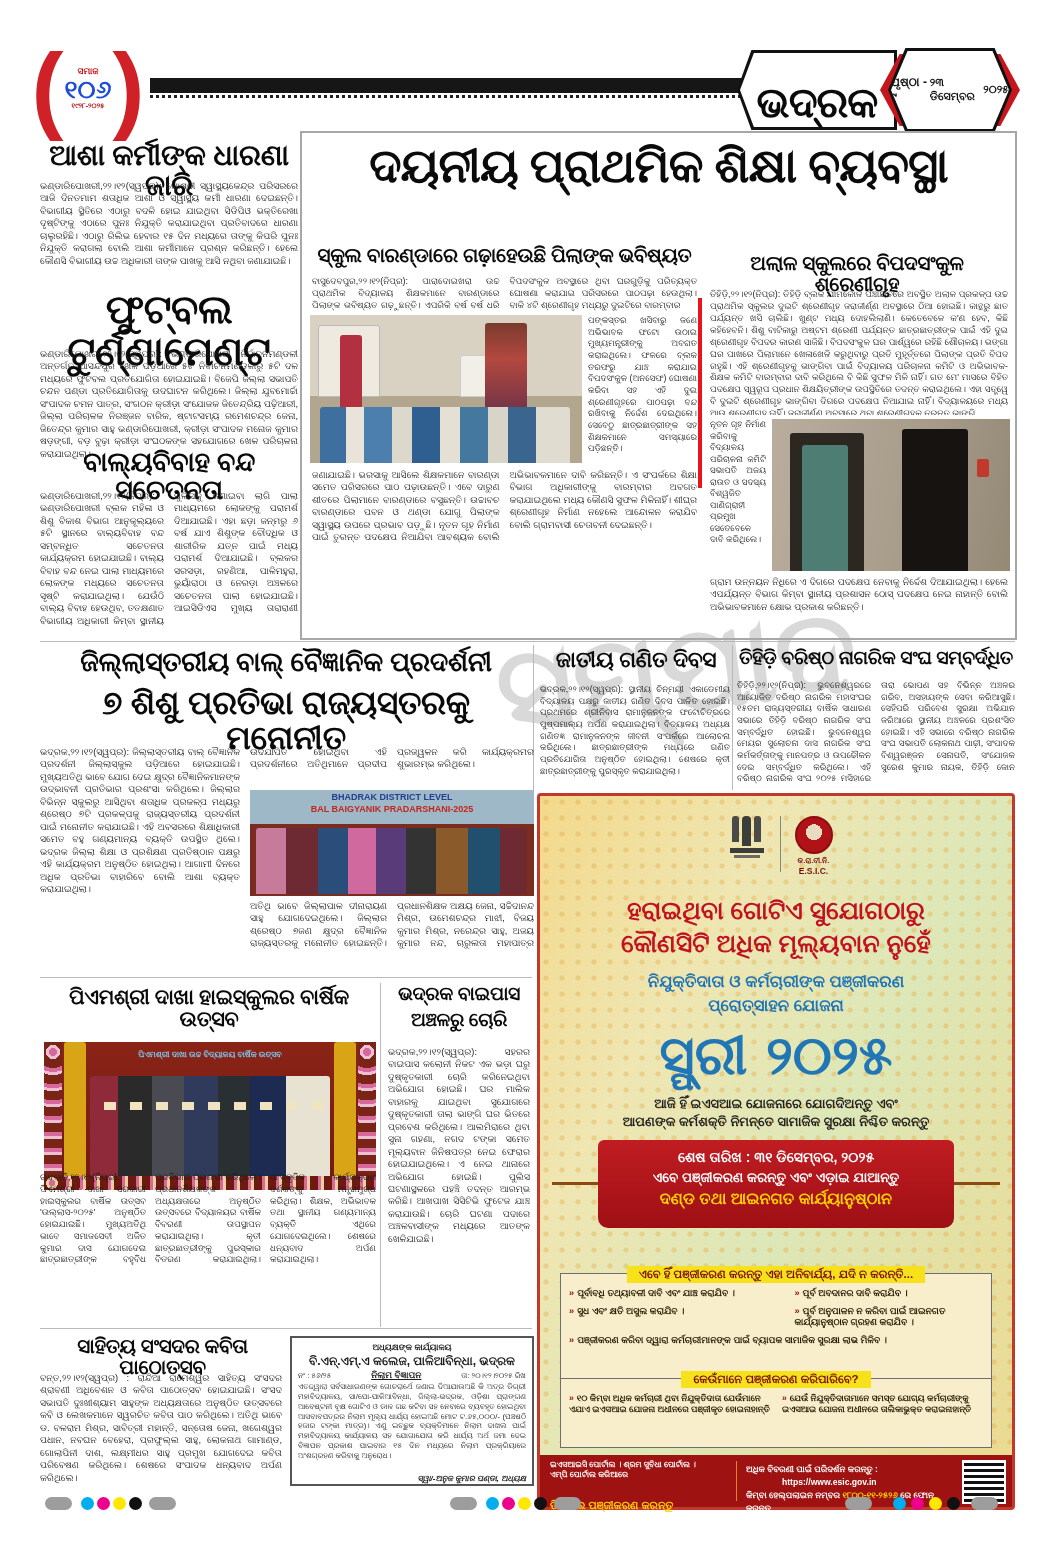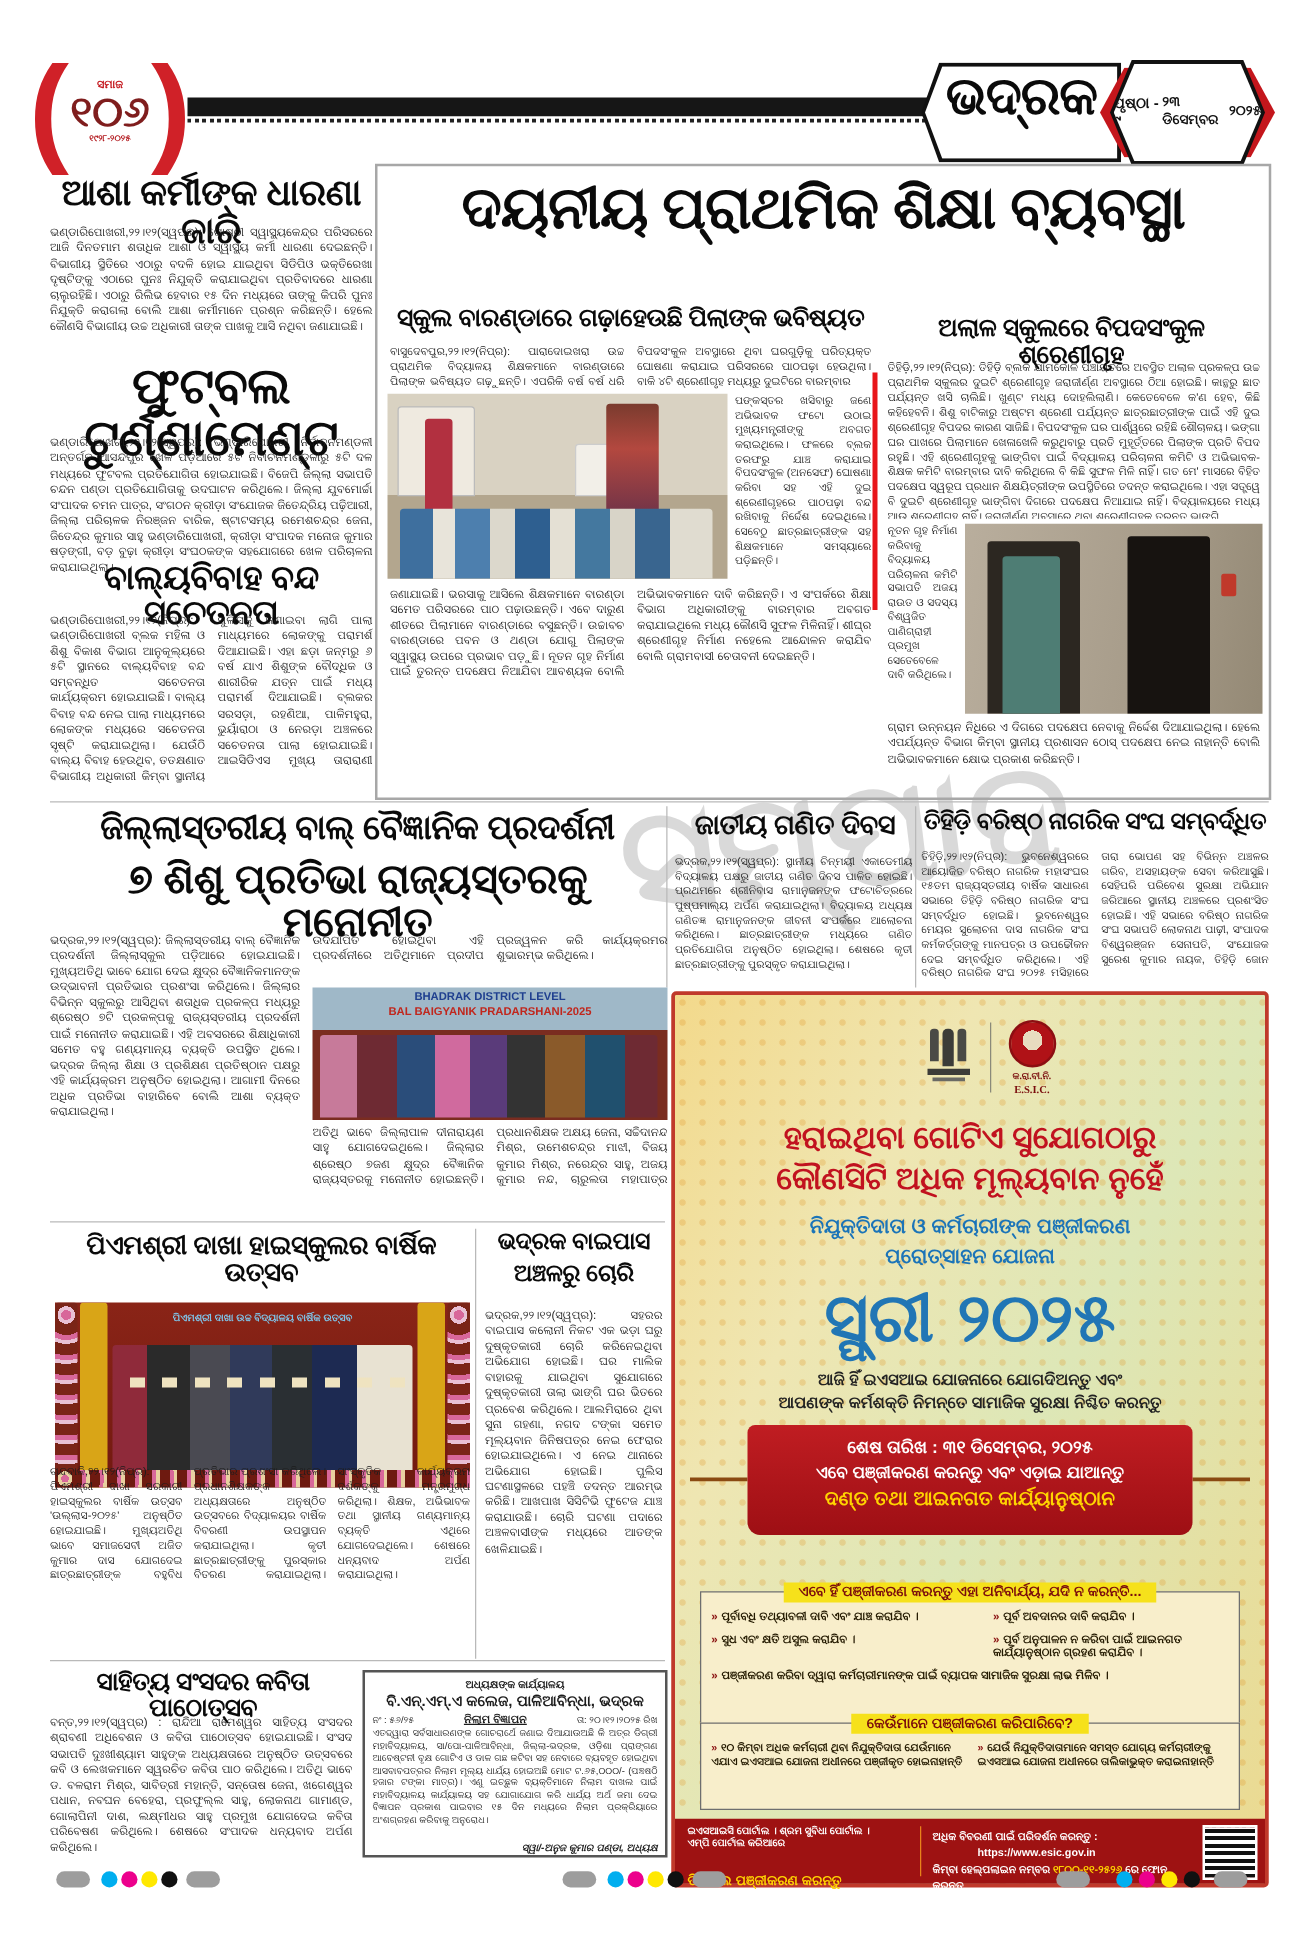--- a/index.html
+++ b/index.html
@@ -45,31 +45,31 @@
 </style>
 </head>
 <body>
 
 <div class="page">
 
   <div class="abs" style="left:28px;top:40px;width:120px;height:96px;display:flex;align-items:center;justify-content:center;">
     <span class="logo-paren">(</span>
     <span style="display:inline-block;text-align:center;margin:0 1px;">
       <span style="display:block;font-size:9px;color:#c4161c;font-weight:bold;">ସମାଜ</span>
-      <span style="display:block;font-size:34px;color:#7f1d1d;font-weight:800;line-height:1;">୧୦୬</span>
+      <span style="display:block;font-size:25px;color:#1d4ed8;font-weight:800;line-height:1;">୧୦୬</span>
       <span style="display:block;font-size:7px;color:#b01217;font-weight:bold;">୧୯୨୮-୨୦୨୫</span>
     </span>
     <span class="logo-paren">)</span>
   </div>
   <div class="abs hdr-bar" style="left:150px;top:78px;width:642px;"></div>
   <div class="abs hdr-dots" style="left:150px;top:95px;width:642px;"></div>
 
   <div class="abs" style="left:737px;top:50px;width:160px;height:80px;">
     <div class="abs tag" style="left:0;top:0;width:160px;height:80px;background:#111;"></div>
-    <div class="abs tag" style="left:3px;top:3px;width:154px;height:74px;background:#fff;display:flex;align-items:flex-start;justify-content:center;">
+    <div class="abs tag" style="left:3px;top:3px;width:154px;height:74px;background:#fff;display:flex;align-items:flex-end;justify-content:center;">
       <span style="font-size:42px;font-weight:800;color:#0a0a0a;letter-spacing:-1px;">ଭଦ୍ରକ</span>
     </div>
   </div>
   <div class="abs" style="left:880px;top:48px;width:140px;height:84px;">
     <div class="abs loz" style="left:0;top:6px;width:140px;height:72px;background:#c4161c;"></div>
     <div class="abs loz" style="left:8px;top:0;width:124px;height:84px;background:#111;"></div>
     <div class="abs loz" style="left:11px;top:3px;width:118px;height:78px;background:#fff;display:flex;flex-direction:row;align-items:center;justify-content:center;line-height:1.25;">
       <span style="font-size:12px;font-weight:800;color:#111;">ପୃଷ୍ଠା - ୯</span>
       <span style="font-size:11px;font-weight:700;color:#111;">୨୩ ଡିସେମ୍ବର</span>
       <span style="font-size:11px;font-weight:800;color:#111;">୨୦୨୫</span>
@@ -134,21 +134,21 @@
   <div class="abs bt cols2" style="left:250px;top:900px;width:284px;height:60px;">ଅତିଥି ଭାବେ ଜିଲ୍ଲାପାଳ ଦୀନାରାୟଣ ସାହୁ ଯୋଗଦେଇଥିଲେ। ଜିଲ୍ଲାର ଶ୍ରେଷ୍ଠ ୭ଜଣ କ୍ଷୁଦ୍ର ବୈଜ୍ଞାନିକ ରାଜ୍ୟସ୍ତରକୁ ମନୋନୀତ ହୋଇଛନ୍ତି। ପ୍ରଧାନଶିକ୍ଷକ ଅକ୍ଷୟ ଜେନା, ସଚ୍ଚିଦାନନ୍ଦ ମିଶ୍ର, ଉମେଶଚନ୍ଦ୍ର ମାଝୀ, ବିଜୟ କୁମାର ମିଶ୍ର, ନରେନ୍ଦ୍ର ସାହୁ, ଅଜୟ କୁମାର ନନ୍ଦ, ଚାରୁଲତା ମହାପାତ୍ର ପ୍ରମୁଖ ପରିଚାଳନାରେ ସହଯୋଗ କରିଥିଲେ।</div>
 
   <div class="abs hl ctr" style="left:540px;top:648px;width:192px;font-size:22px;">ଜାତୀୟ ଗଣିତ ଦିବସ</div>
   <div class="abs bt" style="left:540px;top:684px;width:190px;height:104px;font-size:8.7px;">ଭଦ୍ରକ,୨୨।୧୨(ସ୍ୱପ୍ର): ସ୍ଥାନୀୟ ଚିନ୍ମୟୀ ଏକାଡେମୀୟ ବିଦ୍ୟାଳୟ ପକ୍ଷରୁ ଜାତୀୟ ଗଣିତ ଦିବସ ପାଳିତ ହୋଇଛି। ପ୍ରଥମରେ ଶ୍ରୀନିବାସ ରାମାନୁଜନଙ୍କ ଫଟୋଚିତ୍ରରେ ପୁଷ୍ପମାଲ୍ୟ ଅର୍ପଣ କରାଯାଇଥିଲା। ବିଦ୍ୟାଳୟ ଅଧ୍ୟକ୍ଷ ଗଣିତଜ୍ଞ ରାମାନୁଜନଙ୍କ ଜୀବନୀ ସଂପର୍କରେ ଆଲୋଚନା କରିଥିଲେ। ଛାତ୍ରଛାତ୍ରୀଙ୍କ ମଧ୍ୟରେ ଗଣିତ ପ୍ରତିଯୋଗିତା ଅନୁଷ୍ଠିତ ହୋଇଥିଲା। ଶେଷରେ କୃତୀ ଛାତ୍ରଛାତ୍ରୀଙ୍କୁ ପୁରସ୍କୃତ କରାଯାଇଥିଲା।</div>
 
   <div class="abs hl ctr" style="left:737px;top:648px;width:278px;font-size:19px;">ତିହିଡ଼ି ବରିଷ୍ଠ ନାଗରିକ ସଂଘ ସମ୍ବର୍ଦ୍ଧିତ</div>
   <div class="abs bt cols2" style="left:737px;top:680px;width:278px;height:108px;font-size:8.7px;">ତିହିଡ଼ି,୨୨।୧୨(ନିପ୍ର): ଭୁବନେଶ୍ୱରରେ ଆୟୋଜିତ ବରିଷ୍ଠ ନାଗରିକ ମହାସଂଘର ୧୫ତମ ରାଜ୍ୟସ୍ତରୀୟ ବାର୍ଷିକ ସାଧାରଣ ସଭାରେ ତିହିଡ଼ି ବରିଷ୍ଠ ନାଗରିକ ସଂଘ ସମ୍ବର୍ଦ୍ଧିତ ହୋଇଛି। ଭୁବନେଶ୍ୱର ମେୟର ସୁଲୋଚନା ଦାସ ନାଗରିକ ସଂଘ କର୍ମକର୍ତ୍ତାଙ୍କୁ ମାନପତ୍ର ଓ ଉପଢୌକନ ଦେଇ ସମ୍ବର୍ଦ୍ଧିତ କରିଥିଲେ। ଏହି ବରିଷ୍ଠ ନାଗରିକ ସଂଘ ୨୦୨୫ ମସିହାରେ ତାରା ଭୋପଣ ସହ ବିଭିନ୍ନ ଅଞ୍ଚଳର ଗରିବ, ଅସହାୟଙ୍କ ସେବା କରିଆସୁଛି। ସେହିପରି ପରିବେଶ ସୁରକ୍ଷା ଅଭିଯାନ ଜରିଆରେ ସ୍ଥାନୀୟ ଅଞ୍ଚଳରେ ପ୍ରଶଂସିତ ହୋଇଛି। ଏହି ସଭାରେ ବରିଷ୍ଠ ନାଗରିକ ସଂଘ ସଭାପତି ଲୋକନାଥ ପାଢ଼ୀ, ସଂପାଦକ ବିଶ୍ୱରଞ୍ଜନ ସେନାପତି, ସଂଯୋଜକ ସୁରେଶ କୁମାର ନାୟକ, ତିହିଡ଼ି ଜୋନ ସଭାପତି ନିତ୍ୟାନନ୍ଦ ମଳିକ ପ୍ରମୁଖ ଉପସ୍ଥିତ ଥିଲେ।</div>
 
   <div class="abs ad" style="left:537px;top:793px;width:472px;height:711px;">
 
-    <div class="abs" style="left:16px;top:20px;width:100%;display:flex;justify-content:center;gap:14px;align-items:center;font-family:Liberation Serif, serif;">
+    <div class="abs" style="left:4px;top:20px;width:100%;display:flex;justify-content:center;gap:14px;align-items:flex-start;">
       <div style="width:38px;height:46px;display:flex;flex-direction:column;align-items:center;">
         <div style="display:flex;gap:3px;">
           <div style="width:7px;height:26px;background:#4a4a46;border-radius:3px 3px 0 0;"></div>
           <div style="width:9px;height:30px;background:#3c3c38;border-radius:4px 4px 0 0;"></div>
           <div style="width:7px;height:26px;background:#4a4a46;border-radius:3px 3px 0 0;"></div>
         </div>
         <div style="width:34px;height:5px;background:#3c3c38;margin-top:2px;"></div>
         <div style="width:26px;height:3px;background:#6a6a64;margin-top:2px;"></div>
       </div>
       <div style="width:1px;height:56px;background:#8a8a7a;"></div>

